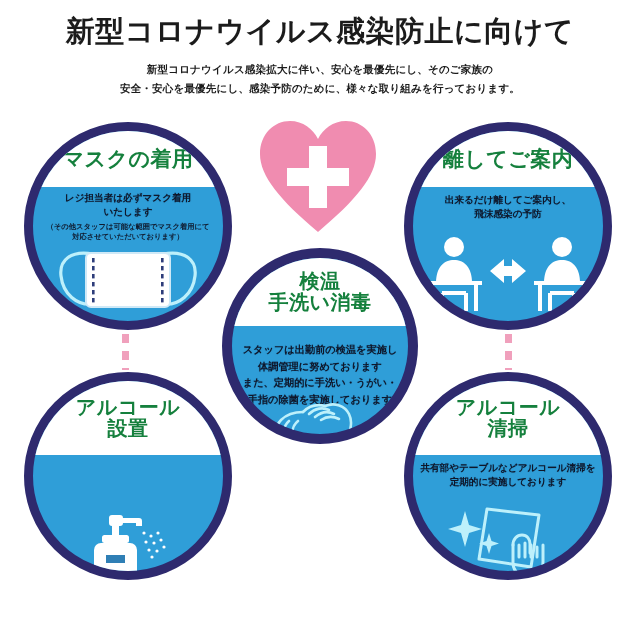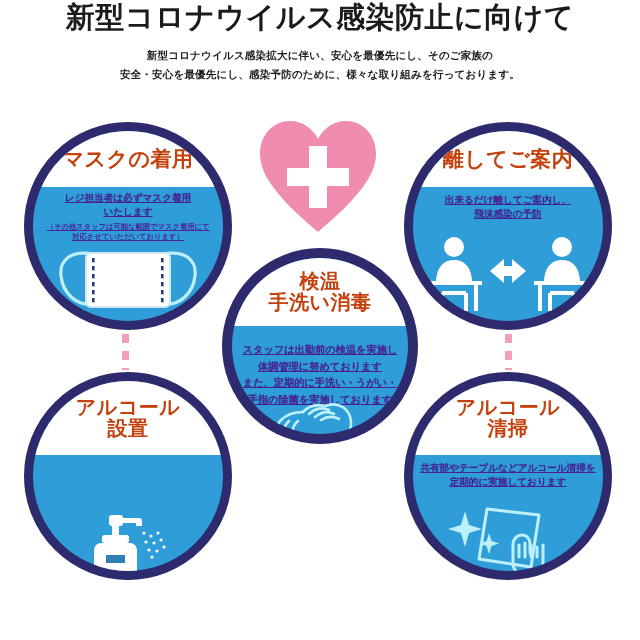--- a/index.html
+++ b/index.html
@@ -20,21 +20,21 @@
     width: 640px;
     height: 640px;
     background: #ffffff;
     overflow: hidden;
   }
 
   
   .header {
     position: absolute;
     left: 0;
-    top: 0;
+    top: 14px;
     width: 640px;
     text-align: center;
   }
   .main-title {
     font-size: 29px;
     font-weight: bold;
     color: #1b1b1b;
     letter-spacing: 0.5px;
     line-height: 1.2;
     white-space: nowrap;
@@ -87,36 +87,35 @@
     background: #ffffff;
     box-sizing: border-box;
     display: flex;
     align-items: center;
     justify-content: center;
     text-align: center;
   }
   .cap-title {
     font-size: 21px;
     font-weight: bold;
-    color: #c2410c;
+    color: #15803d;
     line-height: 1.06;
     letter-spacing: 0.5px;
     white-space: pre-line;
   }
   .cap-title.two-line { font-size: 20px; }
 
   .body-text {
     position: absolute;
     left: 0;
     width: 100%;
     text-align: center;
-    color: #4c1d95;
+    color: #0f172a;
     box-sizing: border-box;
     padding: 0 7px;
-    text-decoration: underline;
   }
   .lead {
     font-size: 9.6px;
     font-weight: bold;
     line-height: 1.5;
     white-space: pre-line;
     text-shadow: 0 0 1px rgba(0,60,110,0.35);
   }
   .note {
     margin-top: 2px;

